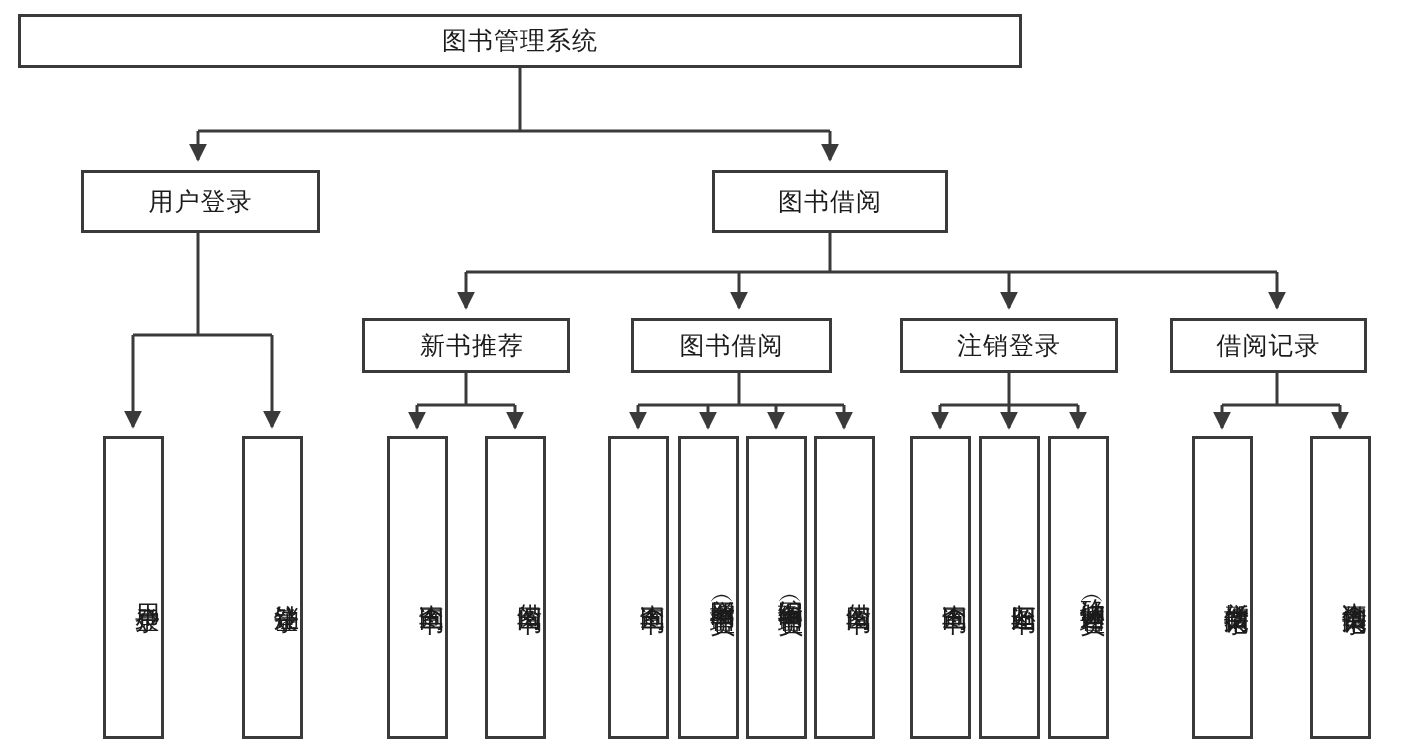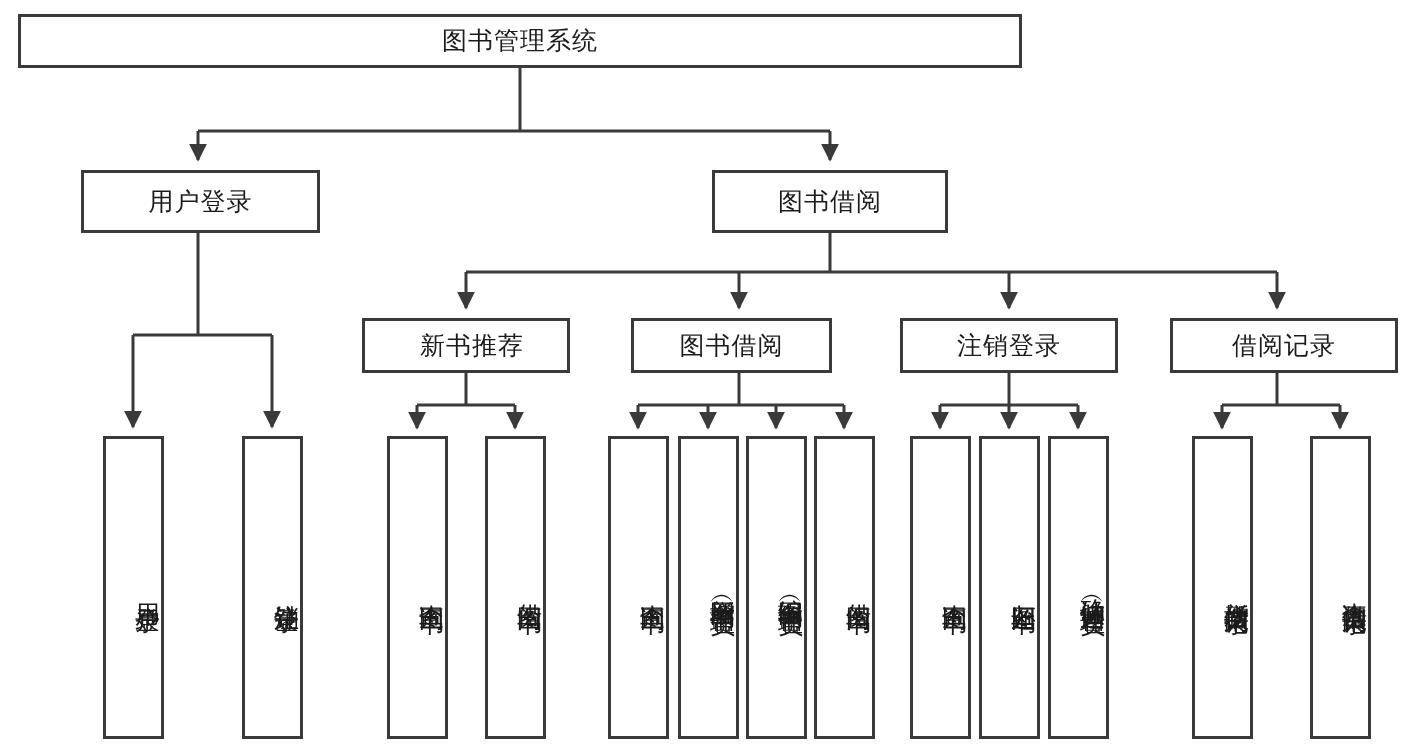--- a/index.html
+++ b/index.html
@@ -135,21 +135,21 @@
 
   <div class="node horiz" style="left:362px; top:318px; width:208px; height:55px;padding-left:12px;">
     <span>新书推荐</span>
   </div>
   <div class="node horiz" style="left:631px; top:318px; width:201px; height:55px;">
     <span>图书借阅</span>
   </div>
   <div class="node horiz" style="left:900px; top:318px; width:218px; height:55px;">
     <span>注销登录</span>
   </div>
-  <div class="node horiz" style="left:1170px; top:318px; width:228px; height:55px;">
+  <div class="node horiz" style="left:1170px; top:318px; width:197px; height:55px;">
     <span>借阅记录</span>
   </div>
 
   <div class="node vert" style="left:103px; top:436px; width:61px; height:303px;">
     <span class="vtext">用户登录</span>
   </div>
   <div class="node vert" style="left:242px; top:436px; width:61px; height:303px;">
     <span class="vtext">注销登录</span>
   </div>
 

